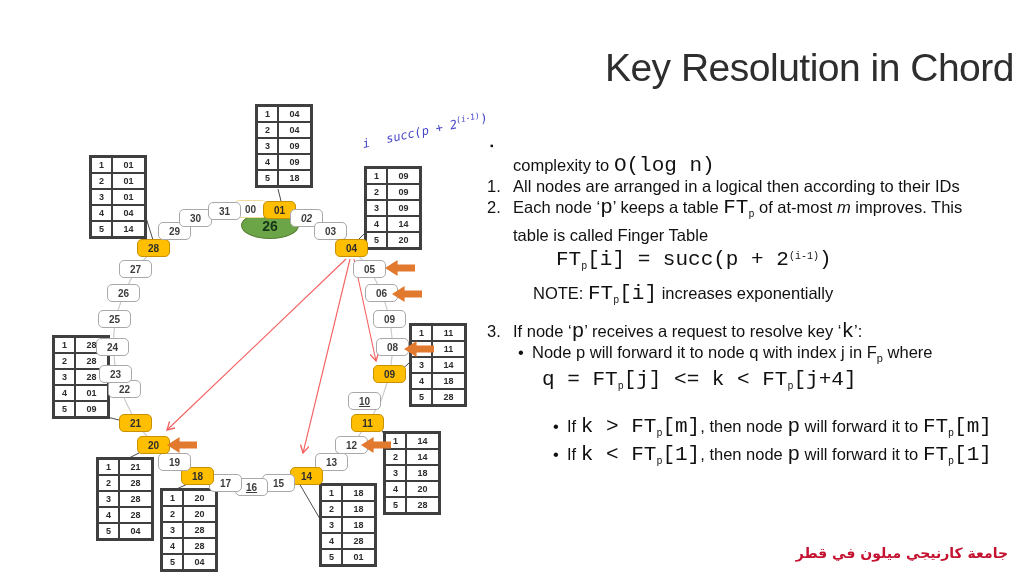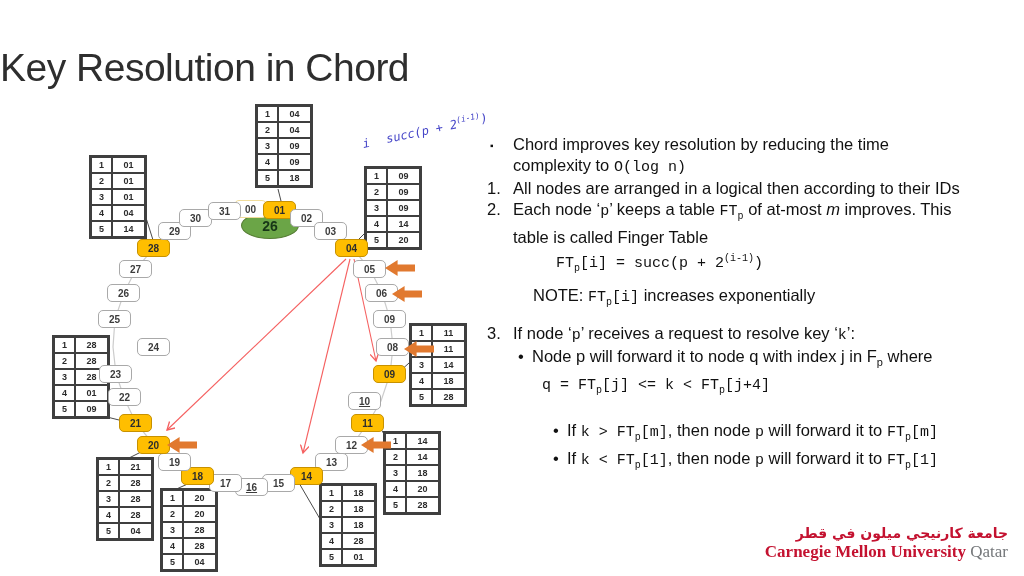--- a/index.html
+++ b/index.html
@@ -1,20 +1,20 @@
 <!DOCTYPE html>
 <html style="--c-node-orange: #FFBE00; --c-node-orange-border: #C79100; --c-arrow: #E1792F; --c-green: #6BA547; --c-green-border: #567D35; --c-blue: #4646C8; --c-table-border: #3F3F3F; --c-logo-red: #C41230; --c-logo-gray: #75787B;"><head>
 <meta charset="utf-8">
 <style>
   html,body{margin:0;padding:0;background:#fff;}
   .slide{position:relative;width:1024px;height:576px;background:#fff;overflow:hidden;
          font-family:"Liberation Sans",sans-serif;}
 
   
-  .title{position:absolute;top:46px;left:0;width:1014px;text-align:left;margin:0;
+  .title{position:absolute;top:46px;left:0;width:1014px;text-align:right;margin:0;
          font-size:39px;font-weight:400;color:#2e2e2e;letter-spacing:-0.5px;}
 
   
   .diagram{position:absolute;left:0;top:0;width:1024px;height:576px;}
   #svg-lines{position:absolute;left:0;top:0;width:1024px;height:576px;z-index:1;}
 
   .node{position:absolute;width:33px;height:18px;box-sizing:border-box;z-index:3;
         background:#fff;border:1px solid #a9a9a9;border-radius:5px;
         font-size:10px;font-weight:700;color:#3c3c3c;
         display:flex;align-items:center;justify-content:center;}
@@ -49,21 +49,21 @@
   .p-item{position:relative;padding-left:26px;}
   .p-item .marker{position:absolute;left:0;top:0;}
   .p-item .marker.sq{font-size:10px;top:1px;left:3px;}
   .p-item.lvl1{margin-left:31px;padding-left:14px;}
   .p-item.lvl2{margin-left:66px;padding-left:14px;}
   .p-item.code{margin-left:69px;padding-left:0;}
   .p-item.note{margin-left:46px;padding-left:0;}
   .p-item.code2{margin-left:55px;padding-left:0;}
   .sg-n{font-family:"Liberation Sans",sans-serif;}
   .sg-i{font-style:italic;}
-  .sg-m{font-family:"Liberation Mono","DejaVu Sans Mono",monospace;font-size:15px;}
+  .sg-m{font-family:"Liberation Mono","DejaVu Sans Mono",monospace;font-size:21px;}
   .sg-sub{font-family:"Liberation Mono","DejaVu Sans Mono",monospace;font-size:10px;vertical-align:-4px;}
   .sg-sup{font-family:"Liberation Mono","DejaVu Sans Mono",monospace;font-size:10px;vertical-align:6px;}
   .sg-nsub{font-family:"Liberation Sans",sans-serif;font-size:11px;vertical-align:-4px;}
 
   
   .logo{position:absolute;right:16px;bottom:14px;text-align:right;z-index:5;}
   .logo-arabic{font-family:"DejaVu Sans",sans-serif;direction:rtl;
                color:var(--c-logo-red);font-size:14px;font-weight:700;line-height:18px;}
   .logo-en{font-family:"Liberation Serif",serif;font-size:17px;line-height:20px;}
   .logo-cmu{color:var(--c-logo-red);font-weight:700;}
@@ -293,43 +293,43 @@
           </div>
           <div class="frow">
             <div class="fcell idx">5</div>
             <div class="fcell val">09</div>
           </div>
         </div>
       </div>
     <div id="nodes-layer">
         <div class="node cream" style="left: 234px; top: 200px;">00</div>
         <div class="node orange" style="left: 263px; top: 201px;">01</div>
-        <div class="node" style="left: 290px; top: 209px;">02</div>
+        <div class="node" style="left: 290px; top: 209px; font-style: italic;">02</div>
         <div class="node" style="left: 314px; top: 222px;">03</div>
         <div class="node orange" style="left: 335px; top: 239px;">04</div>
         <div class="node" style="left: 353px; top: 260px;">05</div>
         <div class="node" style="left: 365px; top: 284px; text-align: center;">06</div>
         <div class="node" style="left: 373px; top: 310px;">09</div>
         <div class="node" style="left: 376px; top: 338px;">08</div>
         <div class="node orange" style="left: 373px; top: 365px;">09</div>
         <div class="node" style="left: 348px; top: 392px; text-decoration: underline;">10</div>
         <div class="node orange" style="left: 351px; top: 414px;">11</div>
         <div class="node" style="left: 335px; top: 436px;">12</div>
         <div class="node" style="left: 315px; top: 453px;">13</div>
         <div class="node orange" style="left: 290px; top: 467px;">14</div>
         <div class="node" style="left: 262px; top: 474px;">15</div>
         <div class="node" style="left: 235px; top: 478px; text-decoration: underline;">16</div>
         <div class="node" style="left: 209px; top: 474px;">17</div>
         <div class="node orange" style="left: 181px; top: 467px;">18</div>
         <div class="node" style="left: 158px; top: 453px;">19</div>
         <div class="node orange" style="left: 137px; top: 436px;">20</div>
         <div class="node orange" style="left: 119px; top: 414px;">21</div>
-        <div class="node" style="left: 108px; top: 388px;">22</div>
+        <div class="node" style="left: 108px; top: 380px;">22</div>
         <div class="node" style="left: 99px; top: 365px;">23</div>
-        <div class="node" style="left: 96px; top: 338px; margin-left: 41px;">24</div>
+        <div class="node" style="left: 96px; top: 338px;">24</div>
         <div class="node" style="left: 98px; top: 310px;">25</div>
         <div class="node" style="left: 107px; top: 284px;">26</div>
         <div class="node" style="left: 119px; top: 260px;">27</div>
         <div class="node orange" style="left: 137px; top: 239px;">28</div>
         <div class="node" style="left: 158px; top: 222px;">29</div>
         <div class="node" style="left: 179px; top: 209px;">30</div>
         <div class="node" style="left: 208px; top: 202px;">31</div>
       </div>
     <div id="arrows-layer">
         <div class="block-arrow" style="left: 385px; top: 260px;"></div>
@@ -342,30 +342,29 @@
     <div class="green-ellipse">
       <span>26</span>
     </div>
 
     <div class="annotation">
       <span class="ann-i">i</span><span class="ann-succ"><span>succ(p + 2</span><sup>(i-1)</sup><span>)</span></span>
     </div>
   </div>
 
   <div class="panel" id="panel">
-      <div class="p-item lvl0"><span class="marker sq">▪</span><span class="sg-n">Chord improves key resolution by reducing the time</span><br><span class="sg-n">complexity to </span><span class="sg-m">O(log n)</span></div>
+      <div class="p-item lvl0"><span class="marker sq">▪</span><br><span class="sg-n">complexity to </span><span class="sg-m">O(log n)</span></div>
       <div class="p-item lvl0"><span class="marker">1.</span><span class="sg-n">All nodes are arranged in a logical then according to their IDs</span></div>
       <div class="p-item lvl0"><span class="marker">2.</span><span class="sg-n">Each node ‘</span><span class="sg-m">p</span><span class="sg-n">’ keeps a table </span><span class="sg-m">FT</span><span class="sg-sub">p</span><span class="sg-n"> of at-most </span><span class="sg-i">m</span><span class="sg-n"> improves. This</span><br><span class="sg-n">table is called Finger Table</span></div>
       <div class="p-item code"><span class="sg-m">FT</span><span class="sg-sub">p</span><span class="sg-m">[i] = succ(p + 2</span><span class="sg-sup">(i-1)</span><span class="sg-m">)</span></div>
       <div class="p-item note" style="margin-top: 6px;"><span class="sg-n">NOTE: </span><span class="sg-m">FT</span><span class="sg-sub">p</span><span class="sg-m">[i]</span><span class="sg-n"> increases exponentially</span></div>
       <div class="p-item lvl0" style="margin-top: 10px;"><span class="marker">3.</span><span class="sg-n">If node ‘</span><span class="sg-m">p</span><span class="sg-n">’ receives a request to resolve key ‘</span><span class="sg-m">k</span><span class="sg-n">’:</span></div>
       <div class="p-item lvl1"><span class="marker">•</span><span class="sg-n">Node p will forward it to node q with index j in F</span><span class="sg-nsub">p</span><span class="sg-n"> where</span></div>
       <div class="p-item code2"><span class="sg-m">q = FT</span><span class="sg-sub">p</span><span class="sg-m">[j] &lt;= k &lt; FT</span><span class="sg-sub">p</span><span class="sg-m">[j+4]</span></div>
       <div class="p-item lvl2" style="margin-top: 19px;"><span class="marker">•</span><span class="sg-n">If </span><span class="sg-m">k &gt; FT</span><span class="sg-sub">p</span><span class="sg-m">[m]</span><span class="sg-n">, then node </span><span class="sg-m">p</span><span class="sg-n"> will forward it to </span><span class="sg-m">FT</span><span class="sg-sub">p</span><span class="sg-m">[m]</span></div>
       <div class="p-item lvl2"><span class="marker">•</span><span class="sg-n">If </span><span class="sg-m">k &lt; FT</span><span class="sg-sub">p</span><span class="sg-m">[1]</span><span class="sg-n">, then node </span><span class="sg-m">p</span><span class="sg-n"> will forward it to </span><span class="sg-m">FT</span><span class="sg-sub">p</span><span class="sg-m">[1]</span></div>
     </div>
 
   <div class="logo">
     <div class="logo-arabic">جامعة كارنيجي ميلون في قطر</div>
-    <div class="logo-en"><span class="logo-cmu">Carnegie Mellon University</span> <span class="logo-qatar">Qatar</span></div>
   </div>
 
 </div>
 
 </body></html>

